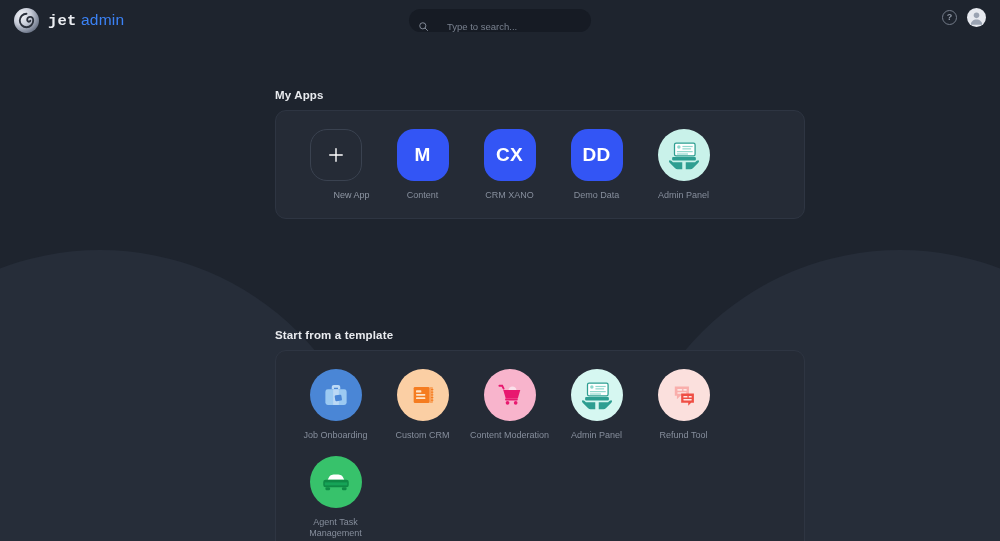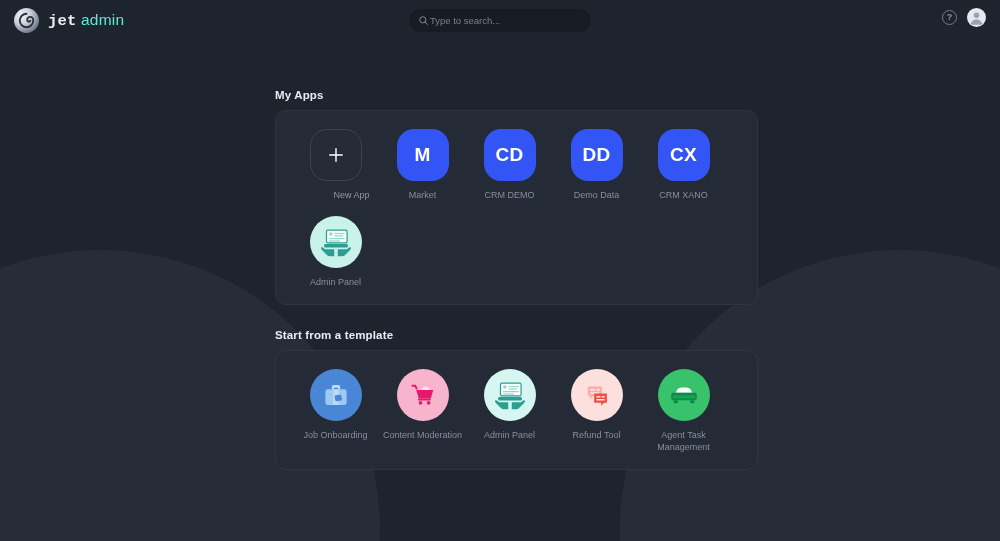--- a/index.html
+++ b/index.html
@@ -35,33 +35,33 @@
   .brand { display: flex; align-items: center; gap: 9px; margin-left: 14px; }
   .brand-logo {
     width: 25px; height: 25px; border-radius: 50%;
     background: radial-gradient(circle at 32% 30%, #f2f4f8 0%, #c7ccd8 38%, #7b8496 70%, #3a4150 100%);
     display: flex; align-items: center; justify-content: center;
     flex-shrink: 0;
   }
   .brand-logo svg { display: block; }
   .brand-text { font-size: 15.5px; letter-spacing: .2px; white-space: nowrap; }
   .brand-text .b1 { color: #eceef2; font-weight: 700; font-family: Liberation Mono, monospace; }
-  .brand-text .b2 { color: #5eead4; font-weight: 400; }
+  .brand-text .b2 { color: #3b82f6; font-weight: 400; }
 
   .search-wrap {
     position: absolute; left: 409px; top: 9px;
     width: 182px; height: 23px;
   }
   .search-box {
     width: 100%; height: 100%;
     background: #161b24;
     border-radius: 12px;
-    display: flex; align-items: center;
+    display: flex; align-items: flex-end;
     padding: 0 9px;
-    gap: 1px;
+    gap: 18px;
   }
   .search-box svg { flex-shrink: 0; }
   .search-input {
     flex: 1; border: 0; outline: 0; background: transparent;
     color: #b9c0cc; font-size: 9.5px;
     font-family: "Liberation Sans", sans-serif;
   }
   .search-input::placeholder { color: #7b8header; }
   .search-input::placeholder { color: #79818f; }
 
@@ -83,21 +83,21 @@
     display: flex; align-items: center; justify-content: center;
     cursor: pointer;
     overflow: hidden;
   }
 
   
   .content {
     position: absolute; left: 0; top: 41px; right: 0; bottom: 0;
     z-index: 5;
   }
-  .section { position: absolute; left: 275px; width: 483px; }
+  .section { position: absolute; left: 275px; width: 530px; }
   .section-title {
     font-size: 11.5px; font-weight: 700; color: #e9ebef;
     margin-bottom: 9px; letter-spacing: .15px;
   }
   .panel {
     background: #252b36;
     border: 1px solid #2e3542;
     border-radius: 11px;
     padding: 18px 16px 16px 16px;
   }
@@ -200,42 +200,36 @@
                 </svg>
               </div>
             </div>
             <div class="tile-label">New App</div>
           </div>
 
           <div class="tile">
             <div class="tile-icon">
               <div class="sq" style="background:#3355f5">M</div>
             </div>
-            <div class="tile-label">Market</div>
-          </div>
-
-          <div class="tile">
-            <div class="tile-icon">
-              <div class="sq" style="background:#3355f5">CD</div>
-            </div>
-            <div class="tile-label">CRM DEMO</div>
+            <div class="tile-label">Content</div>
+          </div>
+
+
+          <div class="tile">
+            <div class="tile-icon">
+              <div class="sq" style="background:#3355f5">CX</div>
+            </div>
+            <div class="tile-label">CRM XANO</div>
           </div>
 
           <div class="tile">
             <div class="tile-icon">
               <div class="sq" style="background:#3355f5">DD</div>
             </div>
             <div class="tile-label">Demo Data</div>
-          </div>
-
-          <div class="tile">
-            <div class="tile-icon">
-              <div class="sq" style="background:#3355f5">CX</div>
-            </div>
-            <div class="tile-label">CRM XANO</div>
           </div>
 
           <div class="tile">
             <div class="tile-icon">
               <div class="circ" style="background:#c9f2ea">
                 <svg width="38" height="38" viewBox="0 0 48 48">
                   <rect x="12" y="9" width="26" height="16" rx="2" fill="#ffffff" stroke="#2e9e91" stroke-width="1.6"></rect>
                   <circle cx="17.5" cy="14" r="2.2" fill="#8fd8cd"></circle>
                   <rect x="22" y="12.5" width="13" height="1.5" fill="#8fd8cd"></rect>
                   <rect x="22" y="15.5" width="11" height="1.5" fill="#8fd8cd"></rect>
@@ -266,20 +260,39 @@
                   <path d="M18 13c0-2 1.2-3 3-3h6c1.8 0 3 1 3 3v3h-3.2v-2.4h-5.6V16H18z" fill="#bcd9f5"></path>
                   <rect x="9" y="16" width="30" height="22" rx="3.4" fill="#9ccaf2"></rect>
                   <rect x="20" y="16" width="8" height="22" fill="#bcd9f5"></rect>
                   <rect x="22.5" y="24" width="9.5" height="8.5" rx="1.6" fill="#4a86d6" transform="rotate(-9 27 28)"></rect>
                 </svg>
               </div>
             </div>
             <div class="tile-label">Job Onboarding</div>
           </div>
 
+          <div class="tile">
+            <div class="tile-icon">
+              <div class="circ" style="background:#fbcfa4">
+                <svg width="32" height="32" viewBox="0 0 48 48">
+                  <rect x="10" y="12" width="24" height="24" rx="2" fill="#f57c20"></rect>
+                  <rect x="34" y="12" width="5" height="24" rx="1.6" fill="#f9a45f"></rect>
+                  <rect x="13.5" y="17" width="8" height="3.4" rx="1" fill="#fde3c8"></rect>
+                  <rect x="13.5" y="22.5" width="14" height="2.6" rx="1" fill="#fde3c8"></rect>
+                  <rect x="13.5" y="27.5" width="14" height="2.6" rx="1" fill="#fde3c8"></rect>
+                  <rect x="36" y="15" width="3.5" height="1.6" fill="#f57c20"></rect>
+                  <rect x="36" y="19" width="3.5" height="1.6" fill="#f57c20"></rect>
+                  <rect x="36" y="23" width="3.5" height="1.6" fill="#f57c20"></rect>
+                  <rect x="36" y="27" width="3.5" height="1.6" fill="#f57c20"></rect>
+                  <rect x="36" y="31" width="3.5" height="1.6" fill="#f57c20"></rect>
+                </svg>
+              </div>
+            </div>
+            <div class="tile-label">Custom CRM</div>
+          </div>
 
           <div class="tile">
             <div class="tile-icon">
               <div class="circ" style="background:#f8b4cc">
                 <svg width="34" height="34" viewBox="0 0 48 48">
                   <path d="M9 11h4l2 4" stroke="#e8186f" stroke-width="2.6" fill="none" stroke-linecap="round"></path>
                   <path d="M14.5 17h24l-3.5 12h-17z" fill="#e8186f"></path>
                   <path d="M22 17c0-3 2.5-5 5.5-5s5.5 2 5.5 5z" fill="#fbe0ea"></path>
                   <rect x="17" y="29" width="18" height="2.6" rx="1.2" fill="#e8186f"></rect>
                   <circle cx="20.5" cy="35" r="2.6" fill="#e8186f"></circle>

